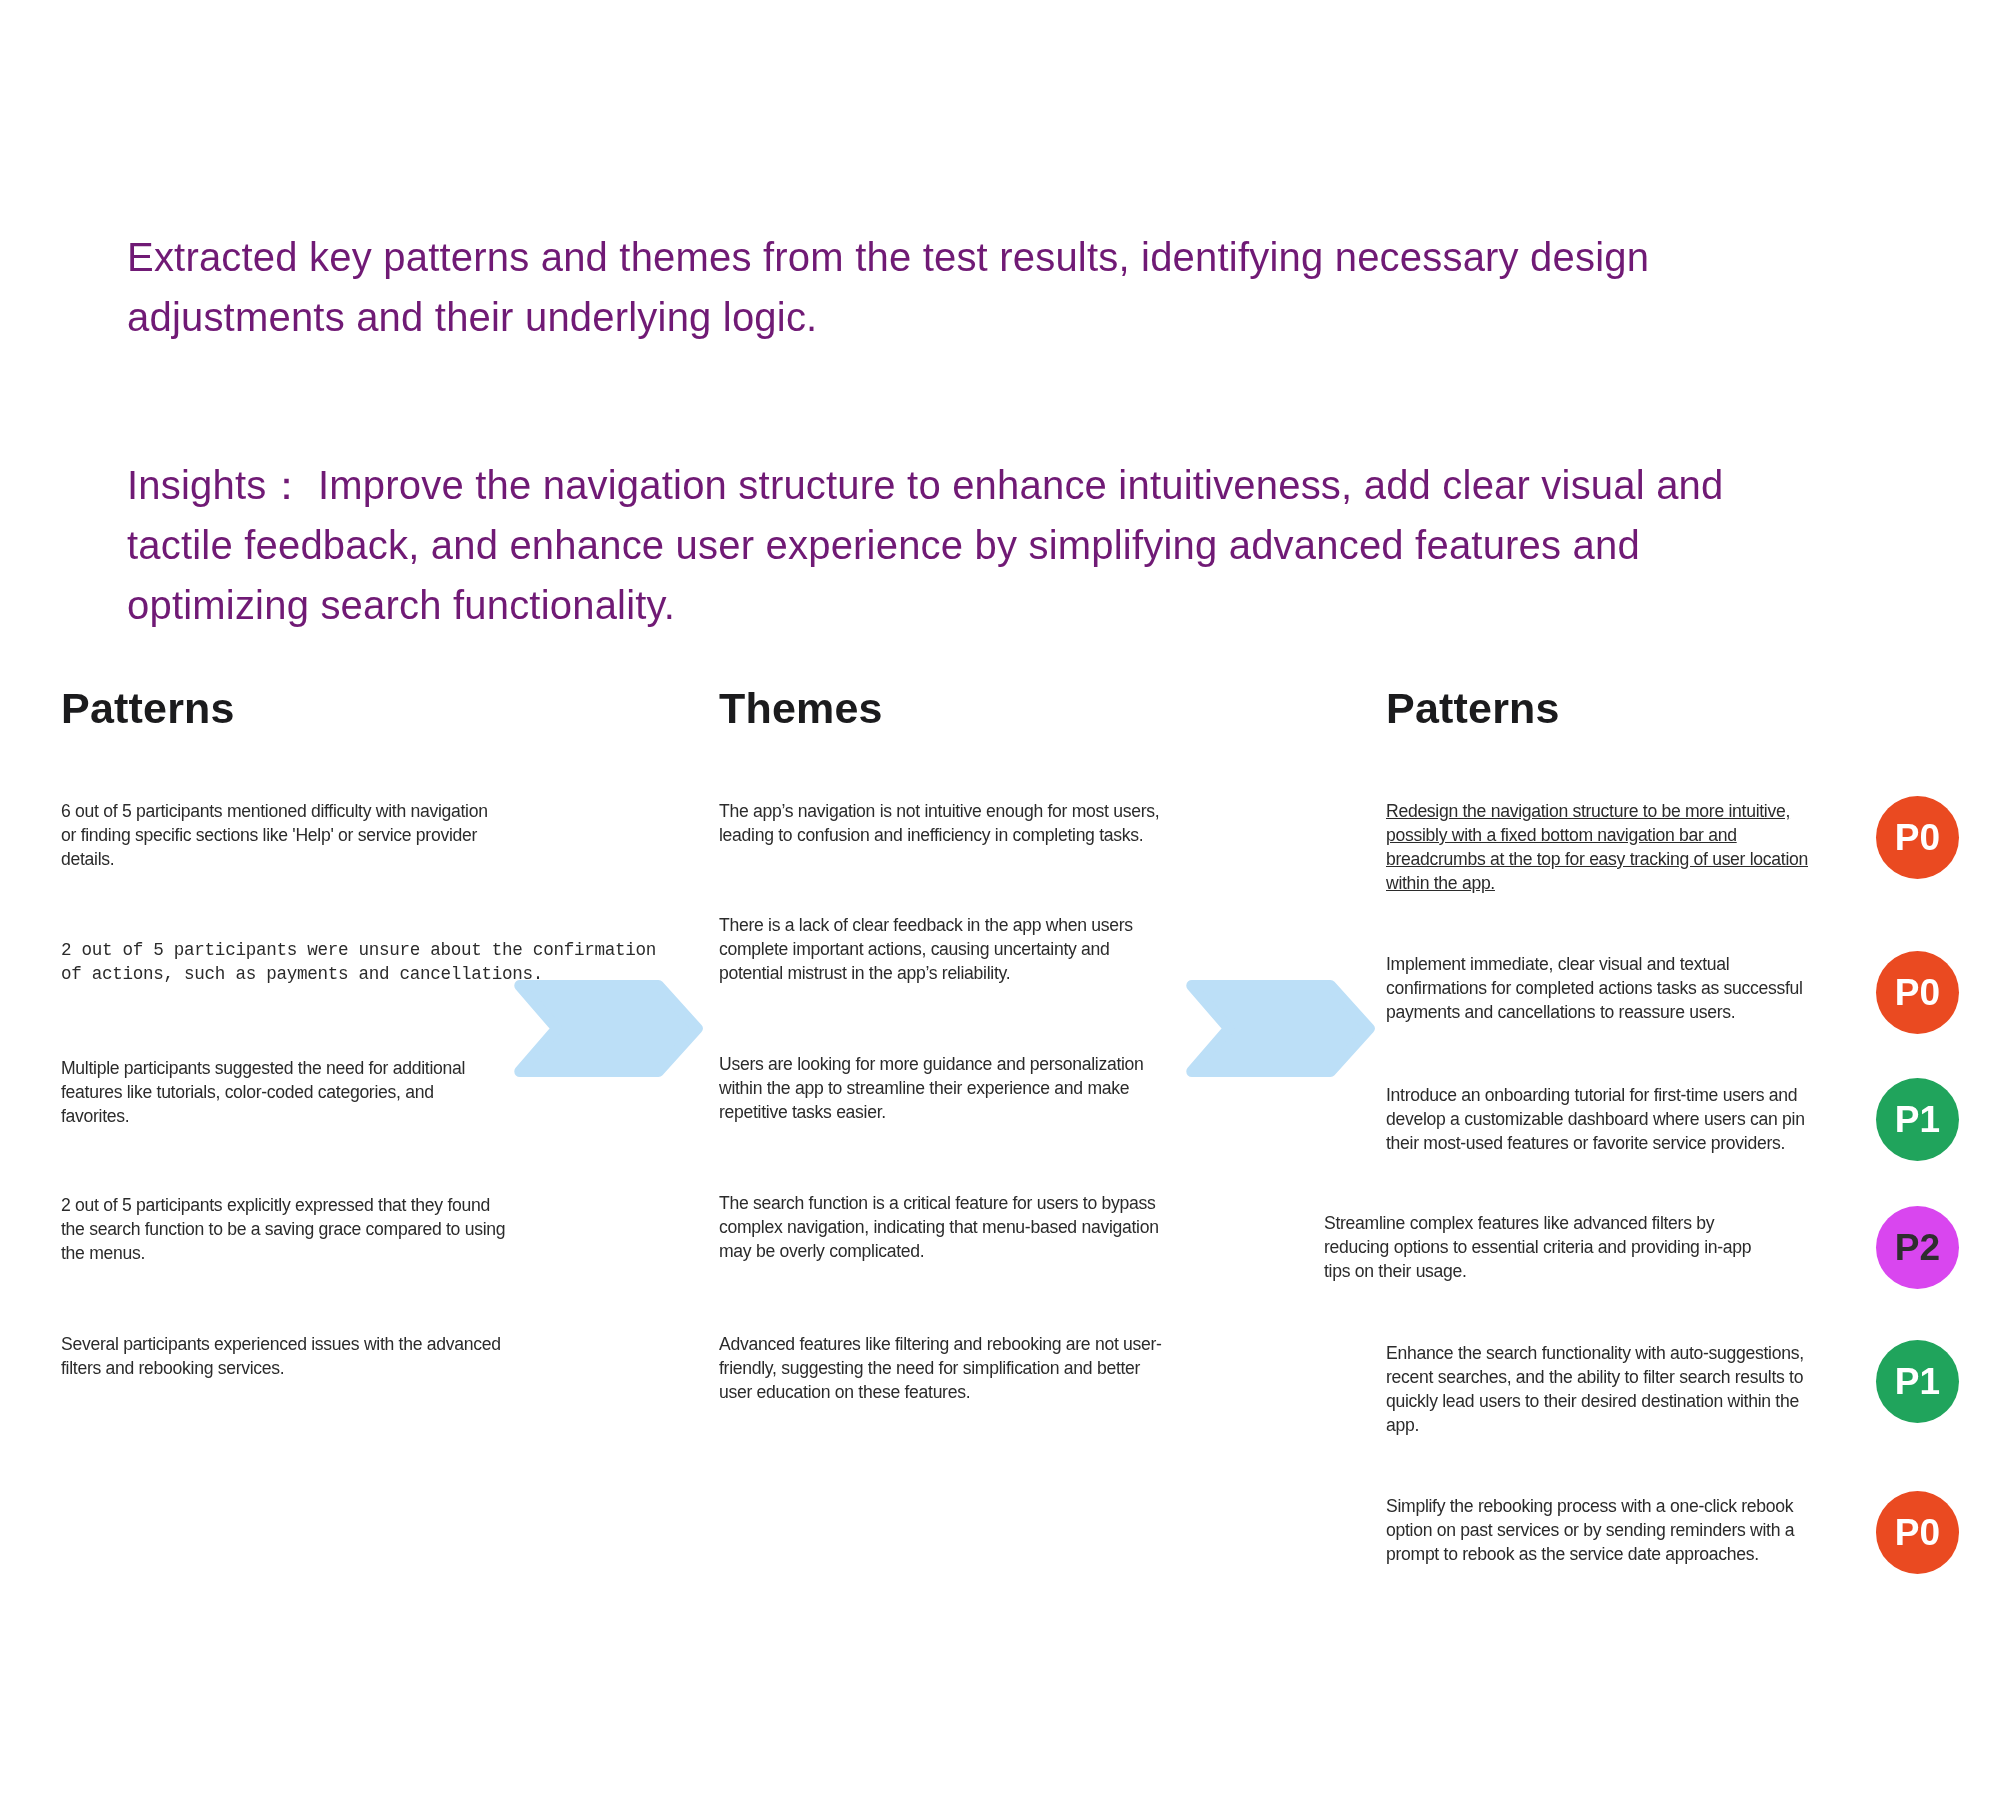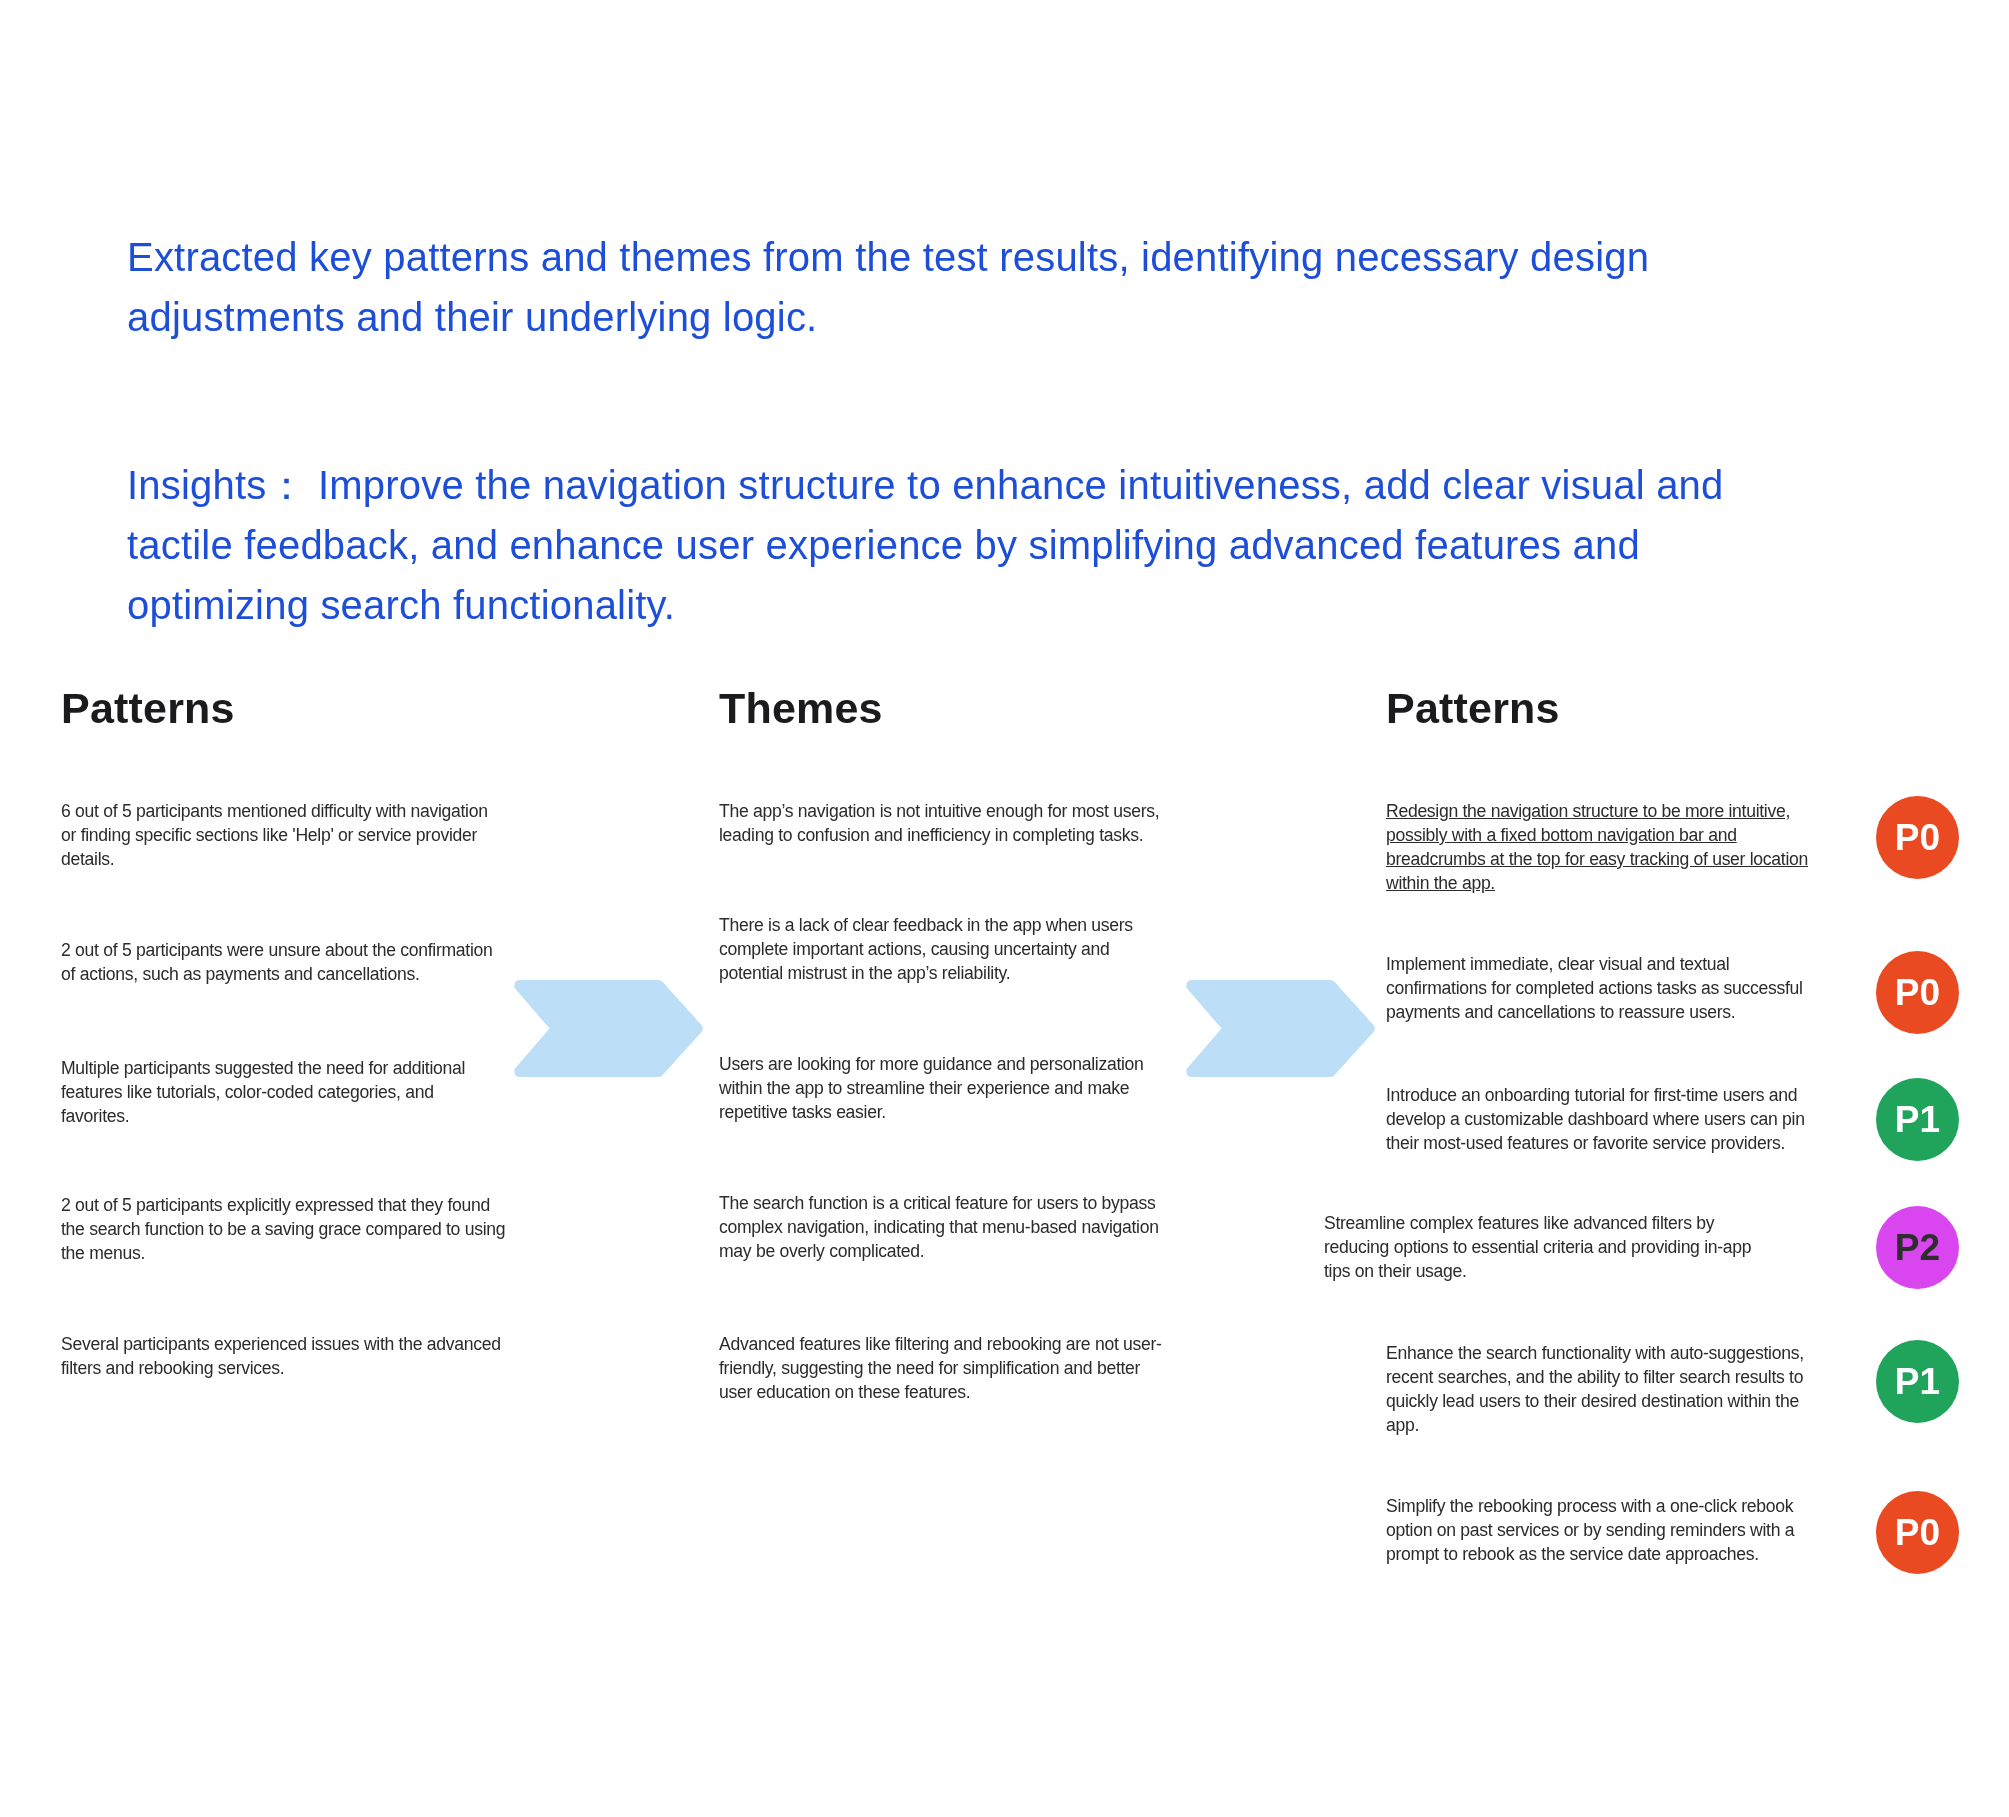--- a/index.html
+++ b/index.html
@@ -37,36 +37,36 @@
     width:83px;height:83px;border-radius:50%;
     display:flex;align-items:center;justify-content:center;
     font-size:37px;font-weight:600;letter-spacing:0px;
   }
 </style>
 </head>
 <body>
 
 <div class="page">
 
-  <div class="intro" style="color: #1d4ed8;">
+  <div class="intro" style="color: #701a75;">
     <p>Extracted key patterns and themes from the test results, identifying necessary design
 adjustments and their underlying logic.</p>
     <p>Insights：  Improve the navigation structure to enhance intuitiveness, add clear visual and
 tactile feedback, and enhance user experience by simplifying advanced features and
 optimizing search functionality.</p>
   </div>
 
   <h2 class="col-heading" style="left:61px;top:685px;">Patterns</h2>
   <h2 class="col-heading" style="left:719px;top:685px;">Themes</h2>
   <h2 class="col-heading" style="left:1386px;top:685px;">Patterns</h2>
 
   <div class="cell" style="left:61px;top:799px;">6 out of 5 participants mentioned difficulty with navigation
 or finding specific sections like 'Help' or service provider
 details.</div>
-  <div class="cell" style="left:61px;top:938px;">2 out of 5 participants were unsure about the confirmation
+  <div class="cell" style="left:61px;top:938px;font-family:Liberation Mono, monospace;">2 out of 5 participants were unsure about the confirmation
 of actions, such as payments and cancellations.</div>
   <div class="cell" style="left:61px;top:1056px;">Multiple participants suggested the need for additional
 features like tutorials, color-coded categories, and
 favorites.</div>
   <div class="cell" style="left:61px;top:1193px;">2 out of 5 participants explicitly expressed that they found
 the search function to be a saving grace compared to using
 the menus.</div>
   <div class="cell" style="left:61px;top:1332px;">Several participants experienced issues with the advanced
 filters and rebooking services.</div>
 

